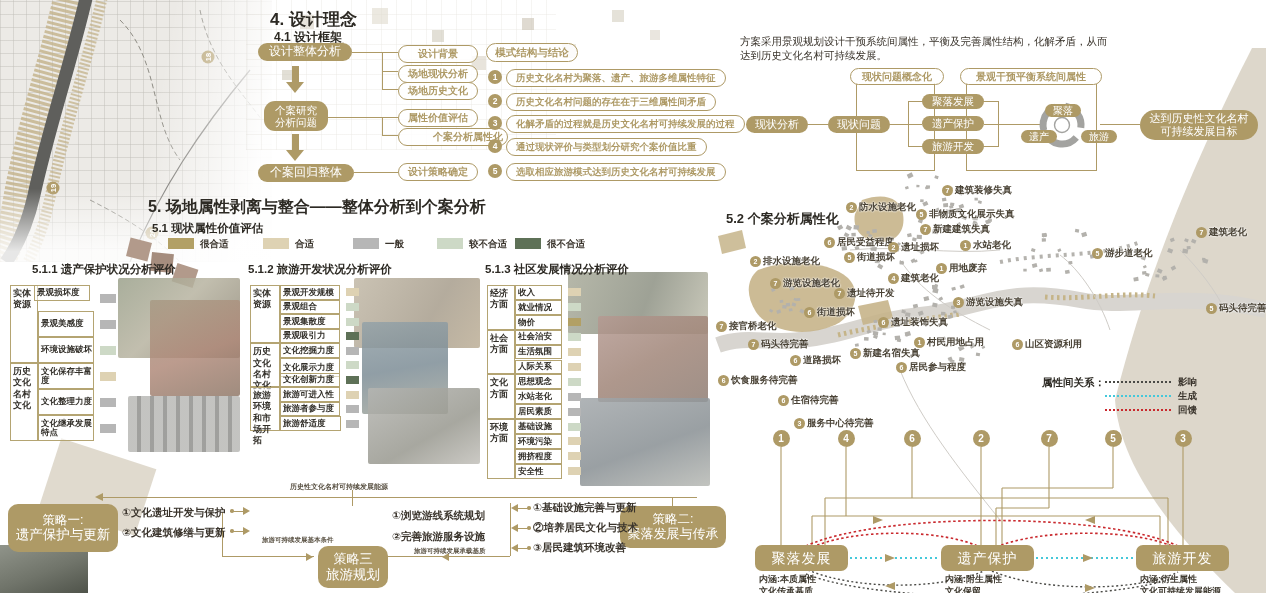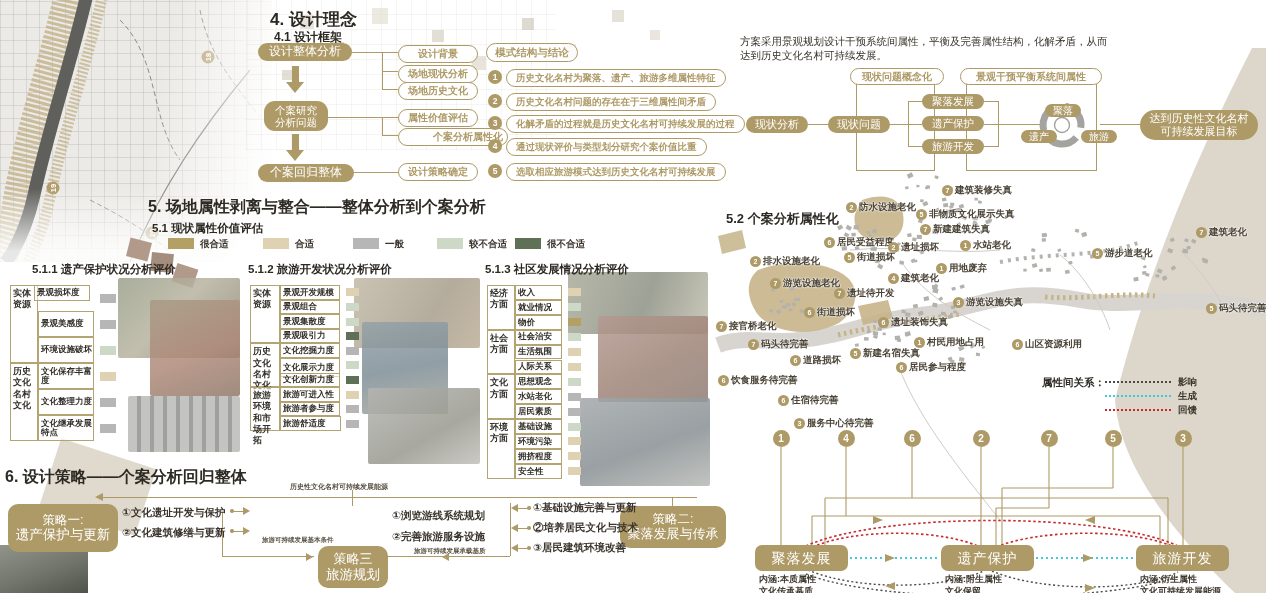--- a/index.html
+++ b/index.html
@@ -636,21 +636,20 @@
         <div>内涵:附生属性</div>
         <div>文化保留</div>
       </div>
       <div class="abs pill" style="left: 1136px; top: 545px; width: 93px; height: 26px; font-size: 14px; letter-spacing: 1px; border-radius: 7px;">旅游开发</div>
       <div class="sub2" style="left: 1140px; top: 574px;">
         <div>内涵:衍生属性</div>
         <div>文化可持续发展能源</div>
       </div>
     </div>
 
-  <div class="abs h1" style="left:5px;top:467px;font-size:16px;">6. 设计策略——个案分析回归整体</div>
 
   <div class="abs pill" style="left:8px;top:504px;width:110px;height:48px;border-radius:10px;">
     <span style="font-size:12.5px;">策略一:</span>
     <span style="font-size:13.5px;">遗产保护与更新</span>
   </div>
   <div class="abs pill" style="left:318px;top:506px;width:70px;height:42px;border-radius:10px;margin-top:40px;">
     <span style="font-size:13px;">策略三</span>
     <span style="font-size:13.5px;">旅游规划</span>
   </div>
   <div class="abs pill" style="left:620px;top:506px;width:106px;height:42px;border-radius:10px;">

